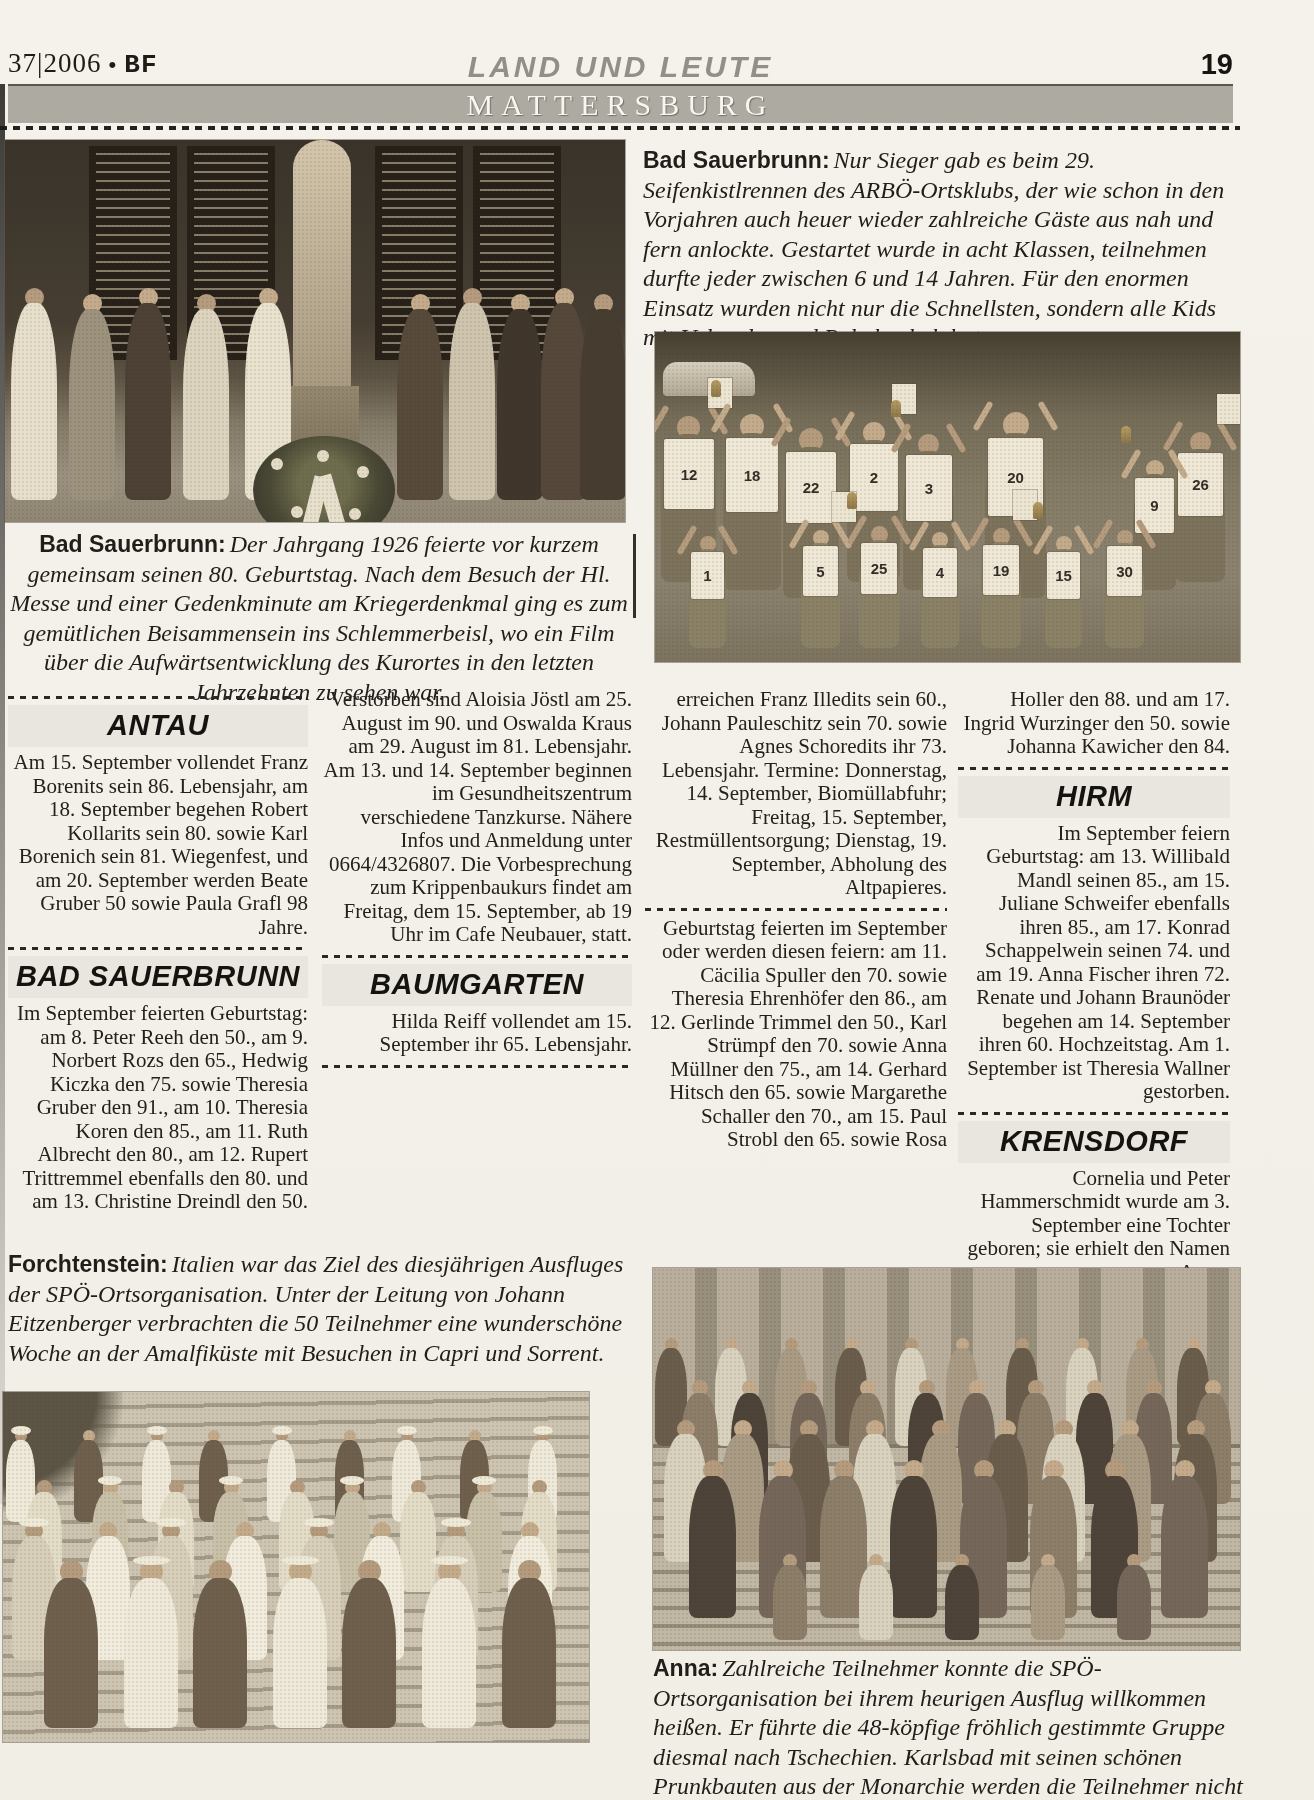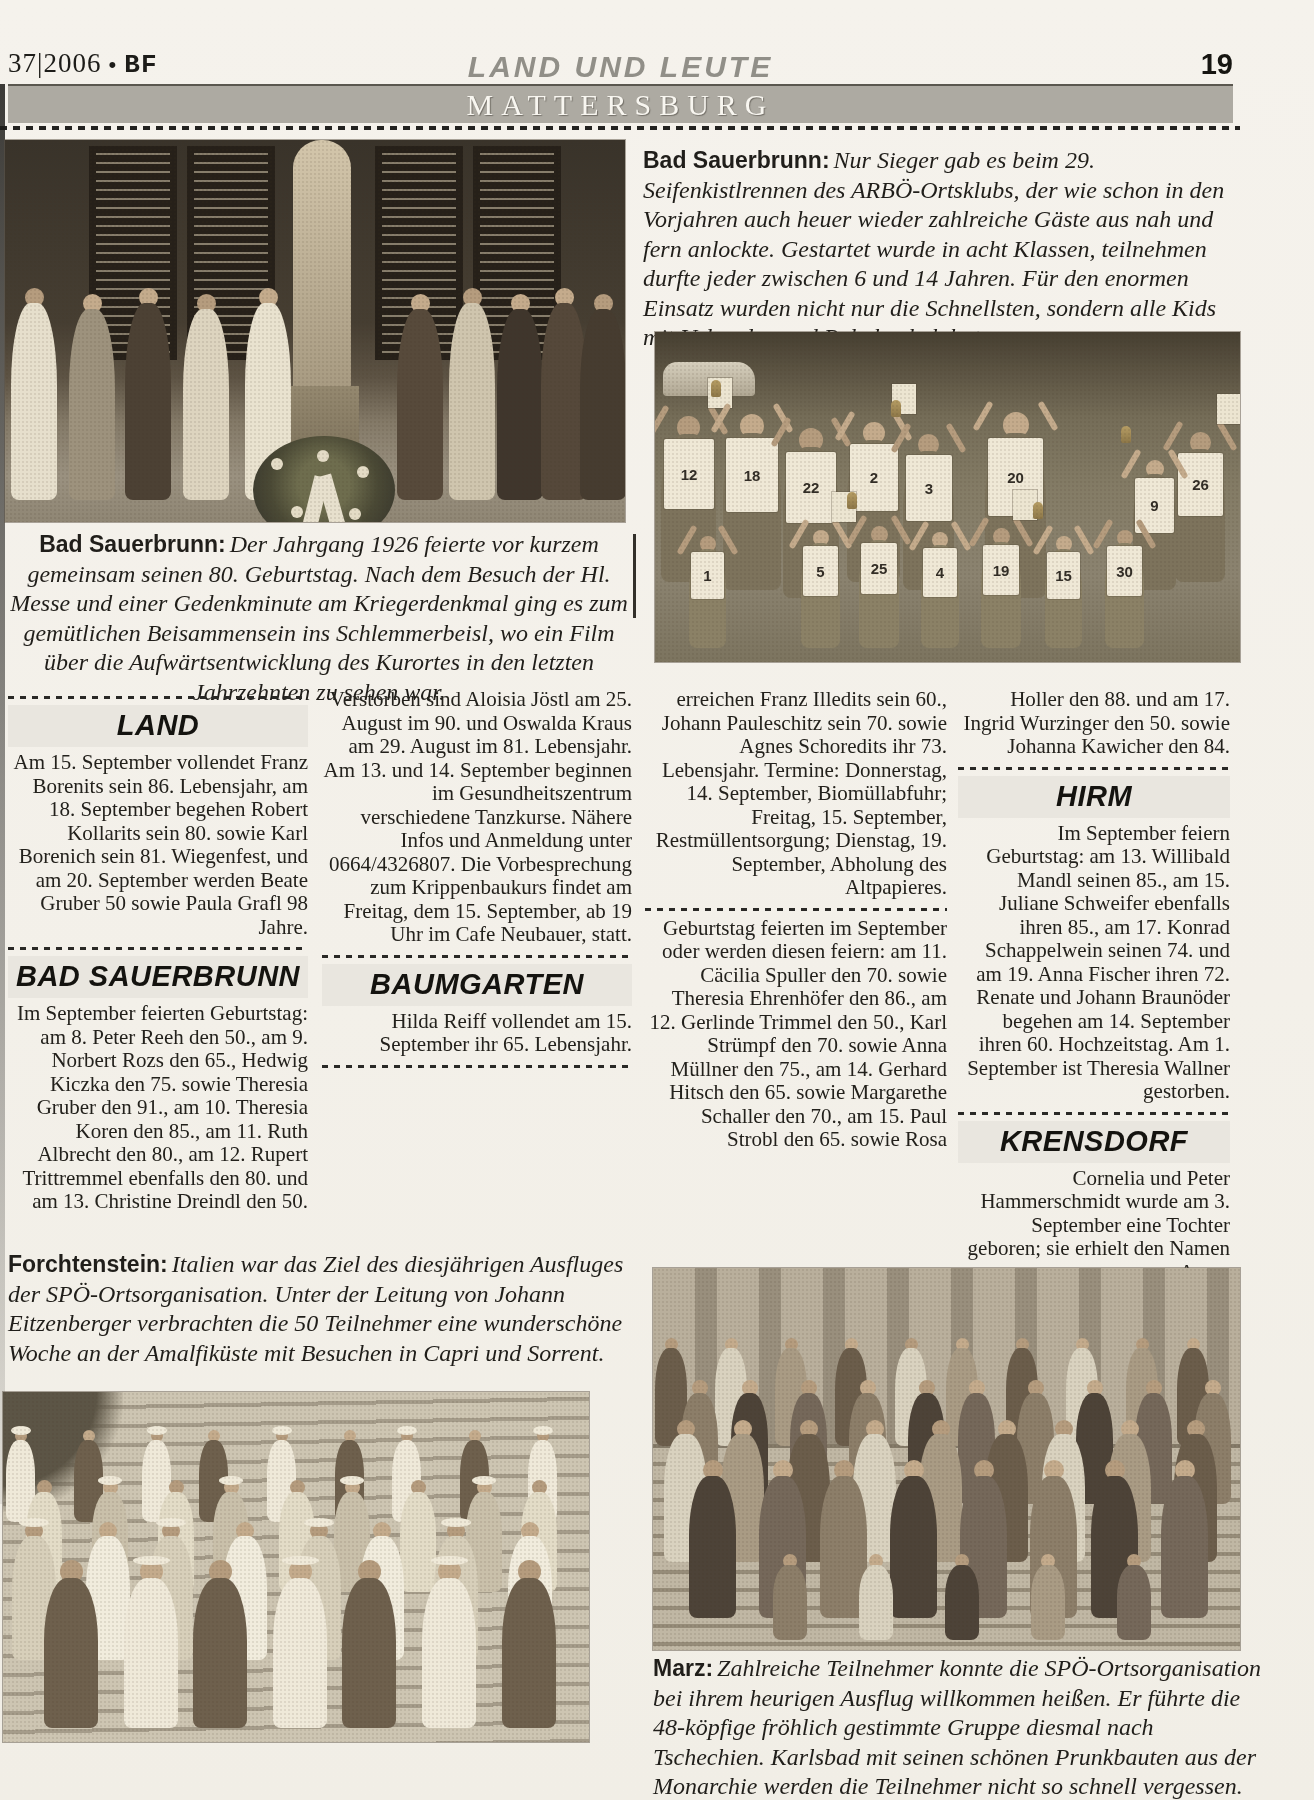--- a/index.html
+++ b/index.html
@@ -292,21 +292,21 @@
         <div class="bib" style="left: 2px; top: 16px; width: 35px; height: 50px;">
           <span>30</span>
         </div>
         <div class="arm" style="left: -5px; top: -12px; transform: rotate(30deg); background: rgb(181, 156, 126);"></div>
         <div class="arm" style="right: -5px; top: -12px; transform: rotate(-30deg); background: rgb(181, 156, 126);"></div>
       </div>
     </div>
 
   <div class="ncol" id="col1">
       <div class="sep-dash"></div>
-      <div class="shead">LAND</div>
+      <div class="shead">ANTAU</div>
       <div class="stext">Am 15. September vollendet Franz Borenits sein 86. Lebensjahr, am 18. September begehen Robert Kollarits sein 80. sowie Karl Borenich sein 81. Wiegenfest, und am 20. September werden Beate Gruber 50 sowie Paula Grafl 98 Jahre.</div>
       <div class="sep-dash"></div>
       <div class="shead">BAD SAUERBRUNN</div>
       <div class="stext">Im September feierten Geburtstag: am 8. Peter Reeh den 50., am 9. Norbert Rozs den 65., Hedwig Kiczka den 75. sowie Theresia Gruber den 91., am 10. Theresia Koren den 85., am 11. Ruth Albrecht den 80., am 12. Rupert Trittremmel ebenfalls den 80. und am 13. Christine Dreindl den 50.</div>
     </div>
   <div class="ncol" id="col2">
       <div class="stext">Verstorben sind Aloisia Jöstl am 25. August im 90. und Oswalda Kraus am 29. August im 81. Lebensjahr. Am 13. und 14. September beginnen im Gesundheitszentrum verschiedene Tanzkurse. Nähere Infos und Anmeldung unter 0664/4326807. Die Vorbesprechung zum Krippenbaukurs findet am Freitag, dem 15. September, ab 19 Uhr im Cafe Neubauer, statt.</div>
       <div class="sep-dash"></div>
       <div class="shead">BAUMGARTEN</div>
       <div class="stext">Hilda Reiff vollendet am 15. September ihr 65. Lebensjahr.</div>
@@ -650,17 +650,17 @@
         <div class="phead" style="left: 10px; top: 0px; width: 14px; height: 14px; background: rgb(196, 171, 140);"></div>
         <div class="pbody" style="left: 0px; top: 11px; width: 34px; height: 75px; background: rgb(169, 155, 132);"></div>
       </div>
       <div class="pfig" style="left: 464px; top: 286px; width: 34px; height: 86px; border-radius: 6px;">
         <div class="phead" style="left: 10px; top: 0px; width: 14px; height: 14px; background: rgb(181, 156, 126);"></div>
         <div class="pbody" style="left: 0px; top: 11px; width: 34px; height: 75px; background: rgb(117, 104, 90);"></div>
       </div>
     </div>
 
   <div class="cap" id="caption-marz">
-    <span class="lead">Marz:</span>
+    <span class="lead">Anna:</span>
     <span class="ital"> <span>Zahlreiche Teilnehmer konnte die SPÖ-Ortsorganisation bei ihrem heurigen Ausflug willkommen heißen. Er führte die 48-köpfige fröhlich gestimmte Gruppe diesmal nach Tschechien. Karlsbad mit seinen schönen Prunkbauten aus der Monarchie werden die Teilnehmer nicht so schnell vergessen.</span></span>
   </div>
 
 </div>
 
 </body></html>

